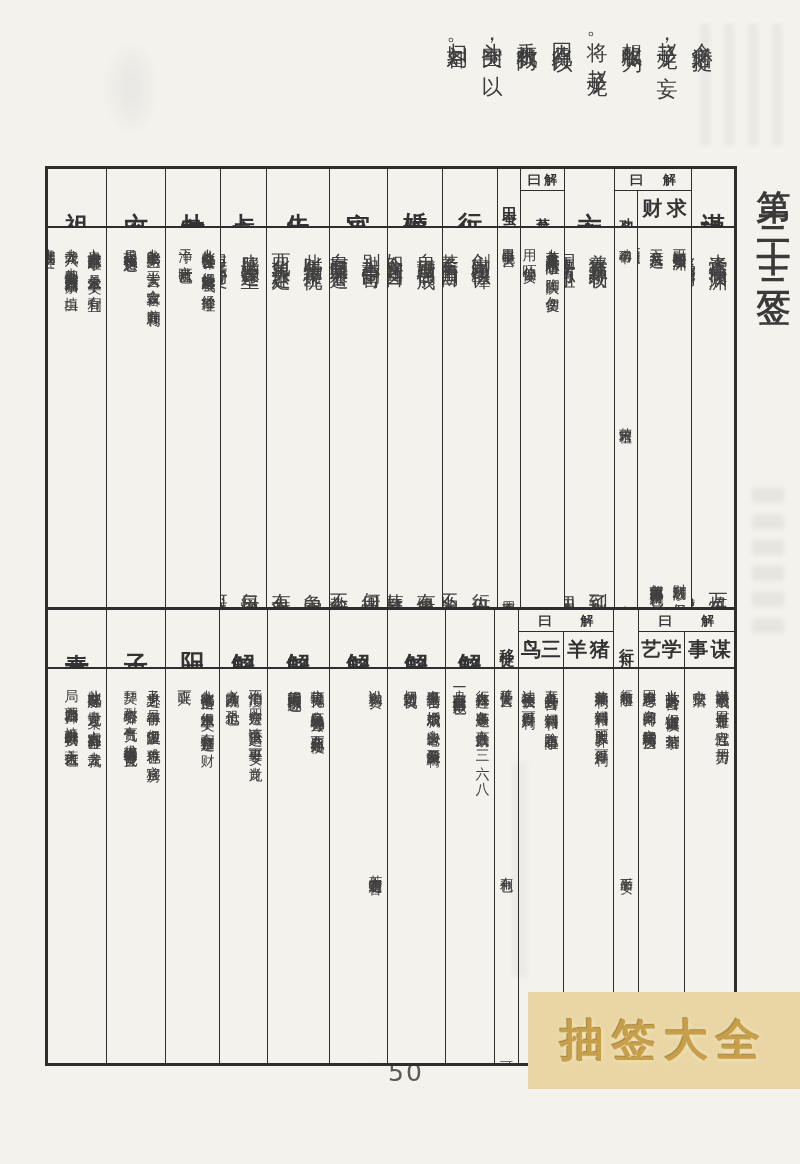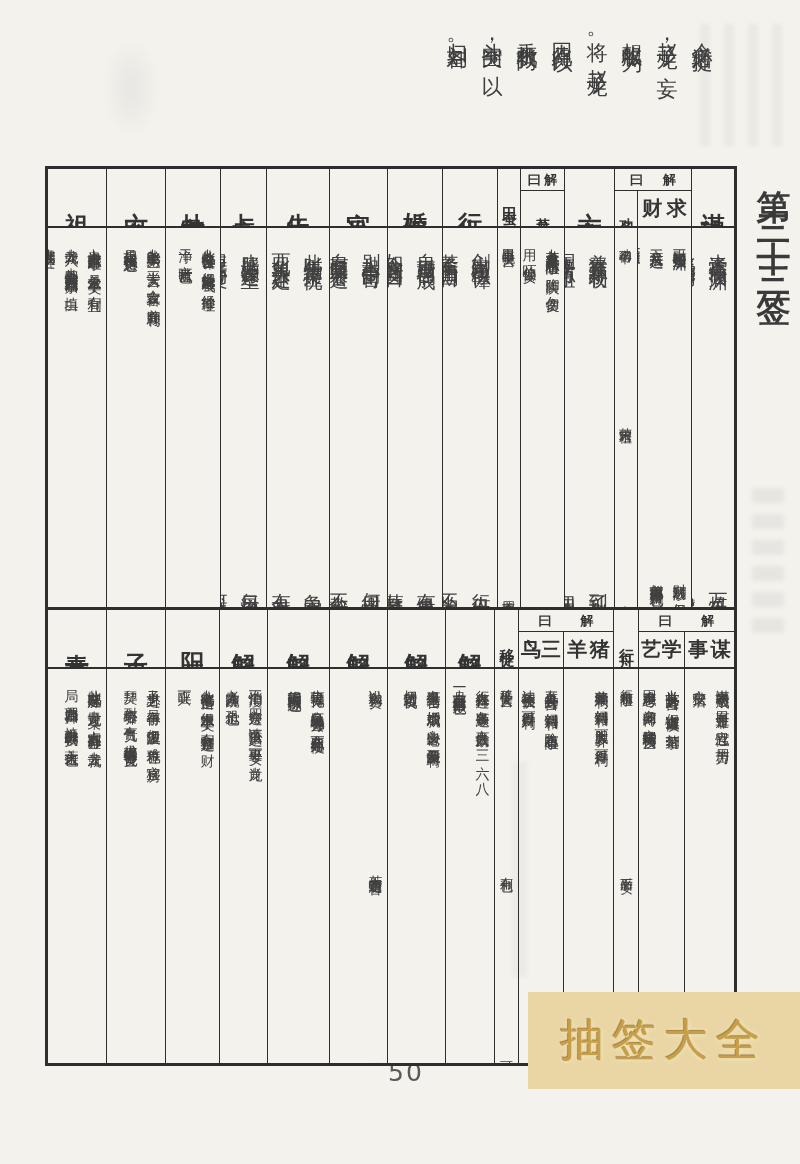--- a/index.html
+++ b/index.html
@@ -49,21 +49,21 @@
     font-size:14px; font-weight:bold; letter-spacing:2px; color:#333;}
   .body{ grid-row:3; writing-mode:vertical-rl; text-orientation:upright;
          padding:10px 3px 8px; color:#404040;}
   .verse .vline{ font-size:19px; letter-spacing:3px; margin-left:6px;}
   .prose .vline{ font-size:14px; letter-spacing:1px; margin-left:5px;}
   .tiny  .vline{ font-size:13px; letter-spacing:1px; margin-left:3px;}
   
   .watermark{ position:absolute; left:528px; top:992px; width:272px; height:97px;
     display:flex; align-items:center; justify-content:center; z-index:6;
     background:linear-gradient(180deg,#eedcab,#e6d09b);}
-  .watermark span{ font-size:44px; font-weight:normal; letter-spacing:8px;
+  .watermark span{ font-size:44px; font-weight:bold; letter-spacing:8px;
     text-shadow:1px 1px 0 #e9d8a6, -1px -1px 1px #a5823a, 0 0 5px rgba(255,249,228,.85);}
   
   .pagenum{ position:absolute; left:388px; top:1058px; font-size:25px; color:#5a5a5a;
     font-family:"DejaVu Sans","Liberation Sans",sans-serif; letter-spacing:2px;}
   
   .ghost{ position:absolute; z-index:1; pointer-events:none; filter:blur(2px);}
   .g1{ left:102px; top:38px; width:58px; height:100px; opacity:.07;
        background:radial-gradient(#777 20%,transparent 70%); border-radius:45%;}
   .g2{ left:700px; top:24px; width:92px; height:122px; opacity:.08;
        background:repeating-linear-gradient(90deg,#777 0 10px,transparent 10px 24px);}

